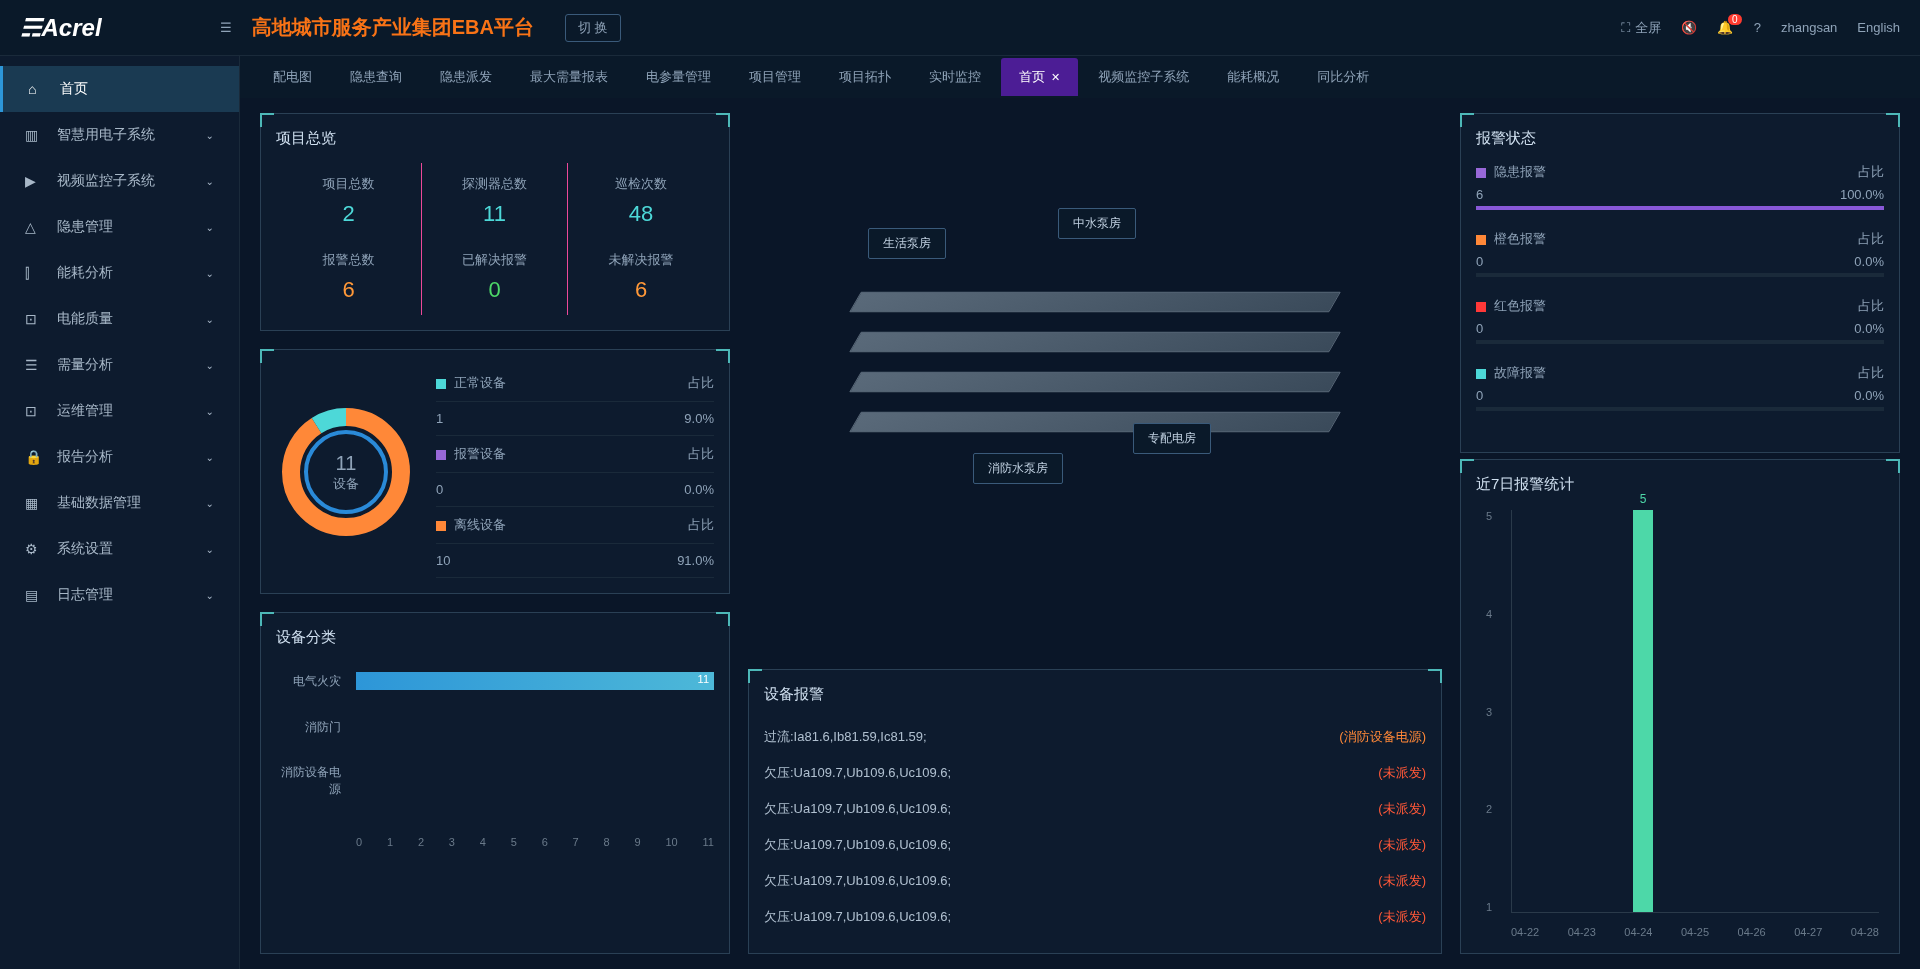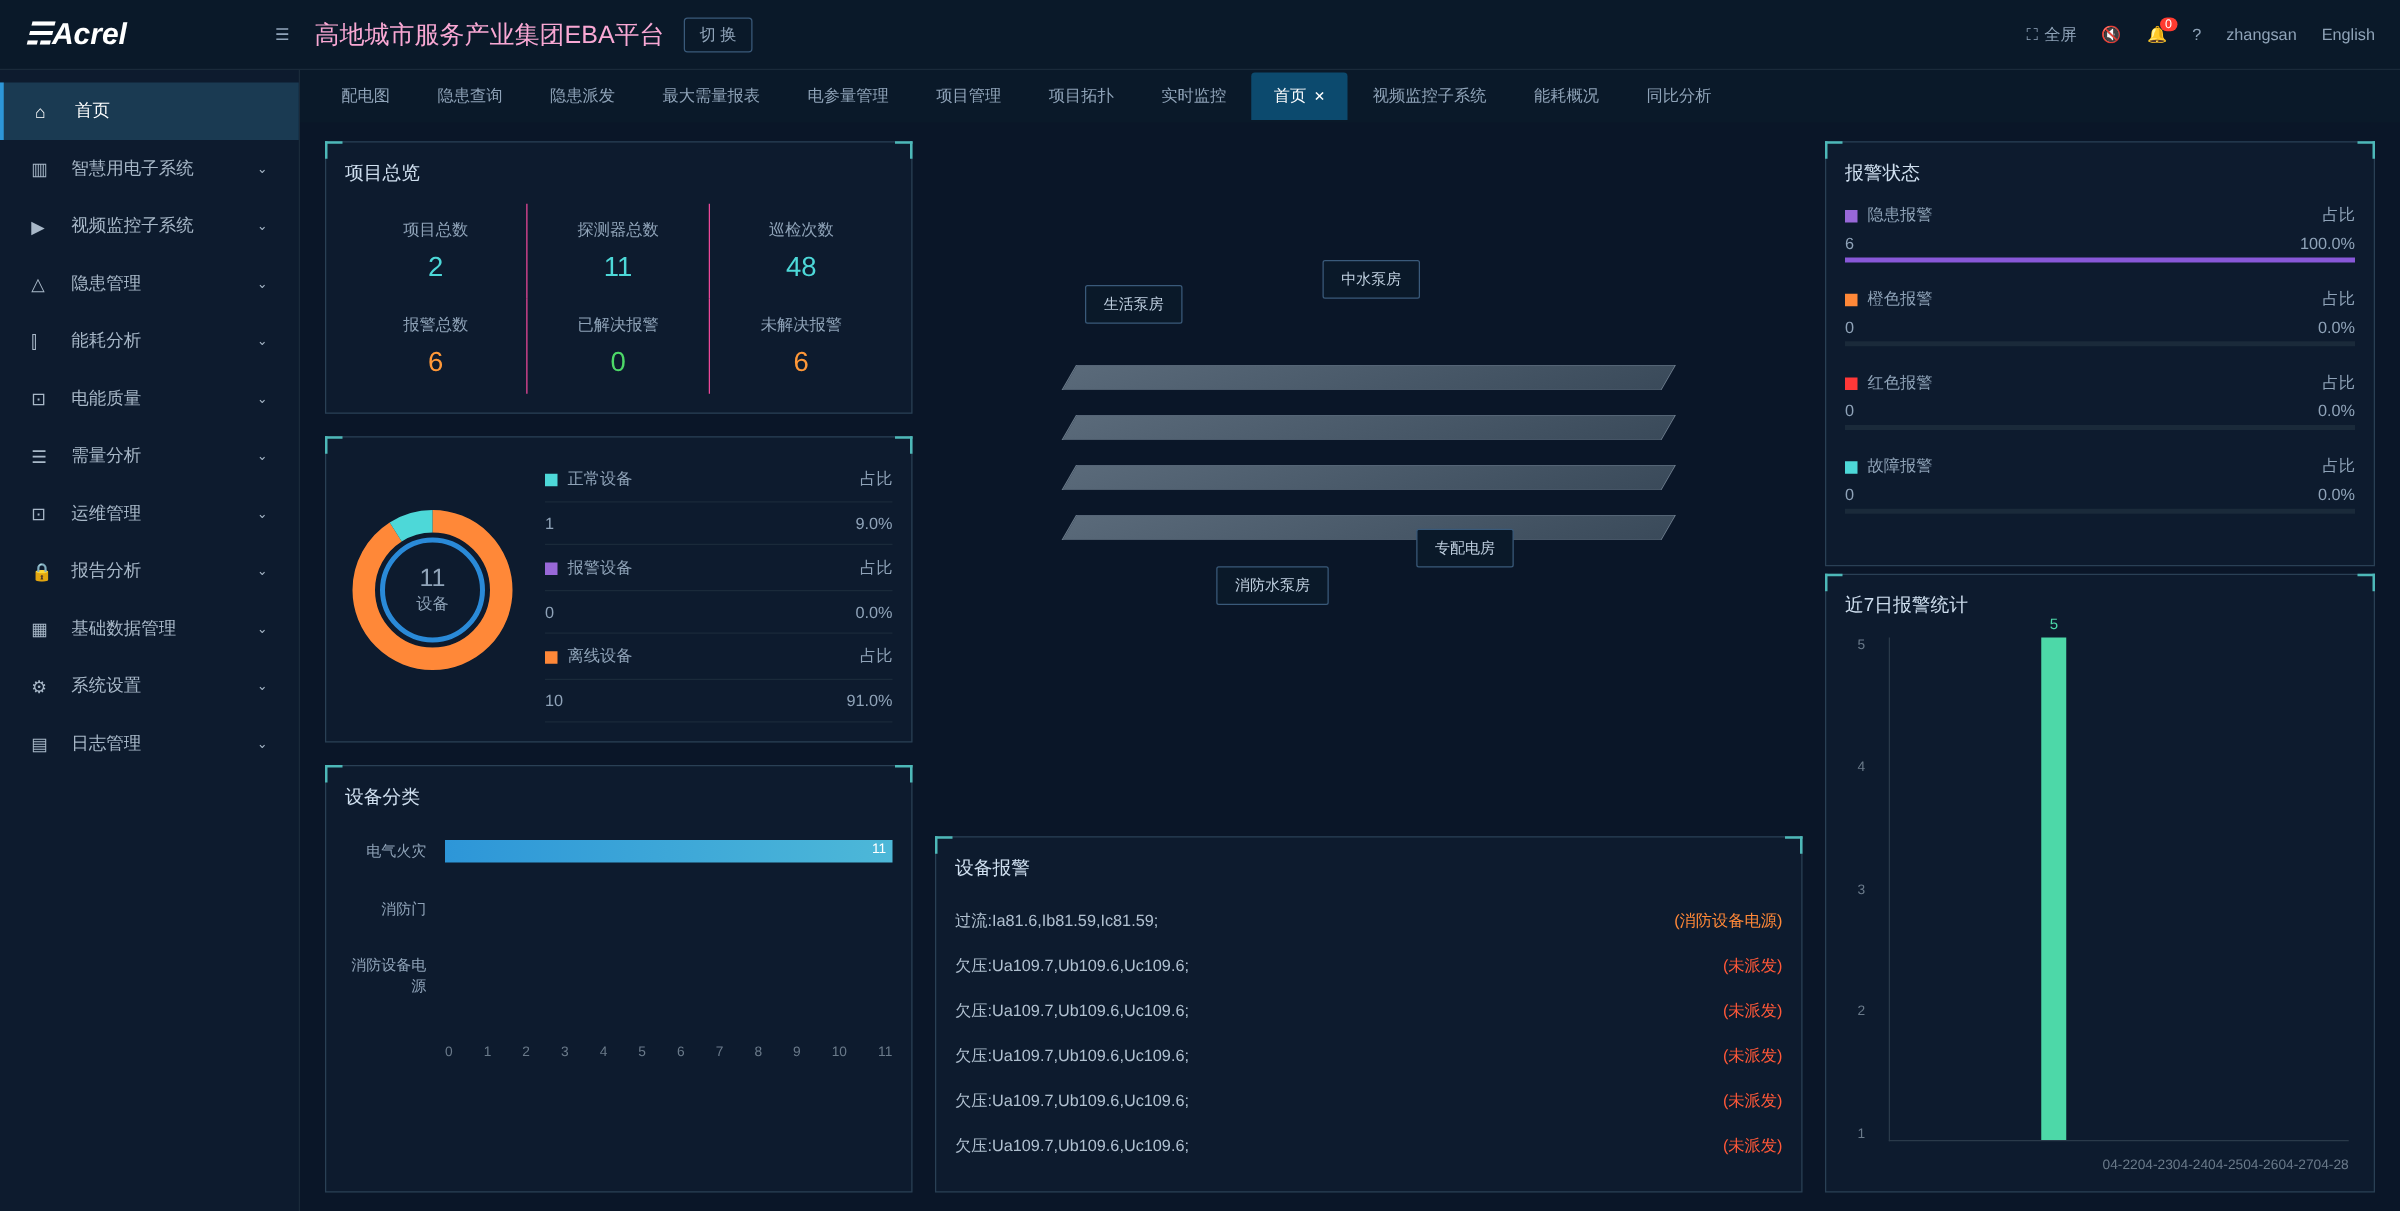--- a/index.html
+++ b/index.html
@@ -1,34 +1,34 @@
 <!DOCTYPE html>
 <html><head>
 <meta charset="utf-8">
 <style>
 *{margin:0;padding:0;box-sizing:border-box;font-family:"Microsoft YaHei",sans-serif}
 body{background:#0a1628;color:#8fa3b8;font-size:13px;width:1920px;height:969px;overflow:hidden}
 .header{height:56px;display:flex;align-items:center;padding:0 20px;background:#0a1929;border-bottom:1px solid #1a2a3a}
 .logo{color:#fff;font-size:24px;font-weight:bold;font-style:italic;width:200px}
 .menu-toggle{margin-right:20px;color:#8fa3b8;cursor:pointer}
-.platform-title{color:#f9a8d4;font-size:20px;font-weight:400;margin-right:15px}
+.platform-title{color:#f97316;font-size:20px;font-weight:700;margin-right:31px}
 .switch-btn{border:1px solid #3a5a7a;padding:4px 12px;border-radius:3px;color:#8fa3b8;cursor:pointer;font-size:13px}
 .header-right{margin-left:auto;display:flex;align-items:center;gap:20px}
 .header-icon{color:#8fa3b8;cursor:pointer;display:flex;align-items:center;gap:5px;position:relative}
 .badge{position:absolute;top:-6px;right:-8px;background:#ff3b30;color:#fff;font-size:10px;border-radius:8px;padding:0 4px;min-width:14px;text-align:center}
 .main{display:flex;height:calc(100% - 56px)}
 .sidebar{width:240px;background:#0d1b2e;padding:10px 0;border-right:1px solid #1a2a3a}
 .nav-item{display:flex;align-items:center;padding:14px 25px;cursor:pointer;color:#a8b8c8;font-size:14px}
 .nav-item.active{background:#1a3a52;color:#fff;border-left:3px solid #2d96d8}
 .nav-item .icon{width:20px;margin-right:12px;display:inline-block}
 .nav-item .chevron{margin-left:auto;font-size:10px}
 .content{flex:1;display:flex;flex-direction:column}
 .tabs{display:flex;padding:0 15px;background:#0a1929;height:42px;align-items:center;gap:2px}
 .tab{padding:10px 18px;color:#8fa3b8;cursor:pointer;font-size:13px;border-radius:3px 3px 0 0}
-.tab.active{background:#0c4a6e;color:#fff}
+.tab.active{background:#4c1d95;color:#fff}
 .tab-close{margin-left:6px;font-size:11px}
 .dashboard{flex:1;padding:15px 20px;display:grid;grid-template-columns:470px 1fr 440px;gap:18px}
 .panel{border:1px solid #2a4055;background:#0d1b2e;position:relative;padding:15px}
 .panel::before,.panel::after{content:'';position:absolute;width:12px;height:12px;border-color:#4db8b8}
 .panel::before{top:-1px;left:-1px;border-top:2px solid #4db8b8;border-left:2px solid #4db8b8}
 .panel::after{top:-1px;right:-1px;border-top:2px solid #4db8b8;border-right:2px solid #4db8b8}
 .panel-title{color:#d0e0f0;font-size:15px;font-weight:500;margin-bottom:15px}
 .left-col{display:flex;flex-direction:column;gap:18px}
 .right-col{display:flex;flex-direction:column;gap:6px}
 .overview-grid{display:grid;grid-template-columns:repeat(3,1fr);gap:0}
@@ -71,21 +71,21 @@
 .alarm-cat{margin-bottom:20px}
 .alarm-cat-head{display:flex;justify-content:space-between;margin-bottom:6px}
 .alarm-cat-body{display:flex;justify-content:space-between;margin-bottom:4px}
 .alarm-bar{height:4px;background:#1a2a3a;margin-top:4px}
 .alarm-bar-fill{height:100%}
 .week-chart{flex:1;min-height:340px;position:relative}
 .week-bars{position:absolute;left:50px;right:20px;top:50px;bottom:40px;display:flex;align-items:flex-end;justify-content:space-around;border-left:1px solid #2a3a4a;border-bottom:1px solid #2a3a4a}
 .week-bar{width:20px;background:#4dd8a8;position:relative}
 .week-bar-val{position:absolute;top:-18px;left:50%;transform:translateX(-50%);color:#4dd8a8;font-size:12px}
 .week-y{position:absolute;left:25px;top:50px;bottom:40px;display:flex;flex-direction:column-reverse;justify-content:space-between;font-size:11px;color:#6a7a8a}
-.week-x{position:absolute;left:50px;right:20px;bottom:15px;display:flex;justify-content:flex-end;font-size:11px;color:#6a7a8a}
+.week-x{position:absolute;left:50px;right:20px;bottom:15px;display:flex;justify-content:space-between;font-size:11px;color:#6a7a8a}
 .building-3d{position:absolute;left:50%;top:50%;transform:translate(-50%,-50%);width:480px;height:200px}
 .floor{position:absolute;width:100%;height:40px;background:linear-gradient(135deg,#5a6a7a,#3a4a5a);border:1px solid #6a7a8a;transform:skewX(-30deg) scaleY(0.5)}
 </style>
 </head>
 <body>
 
 <div class="header">
   <div class="logo">☴<span>Acrel</span></div>
   <span class="menu-toggle">☰</span>
   <div class="platform-title">高地城市服务产业集团EBA平台</div>

